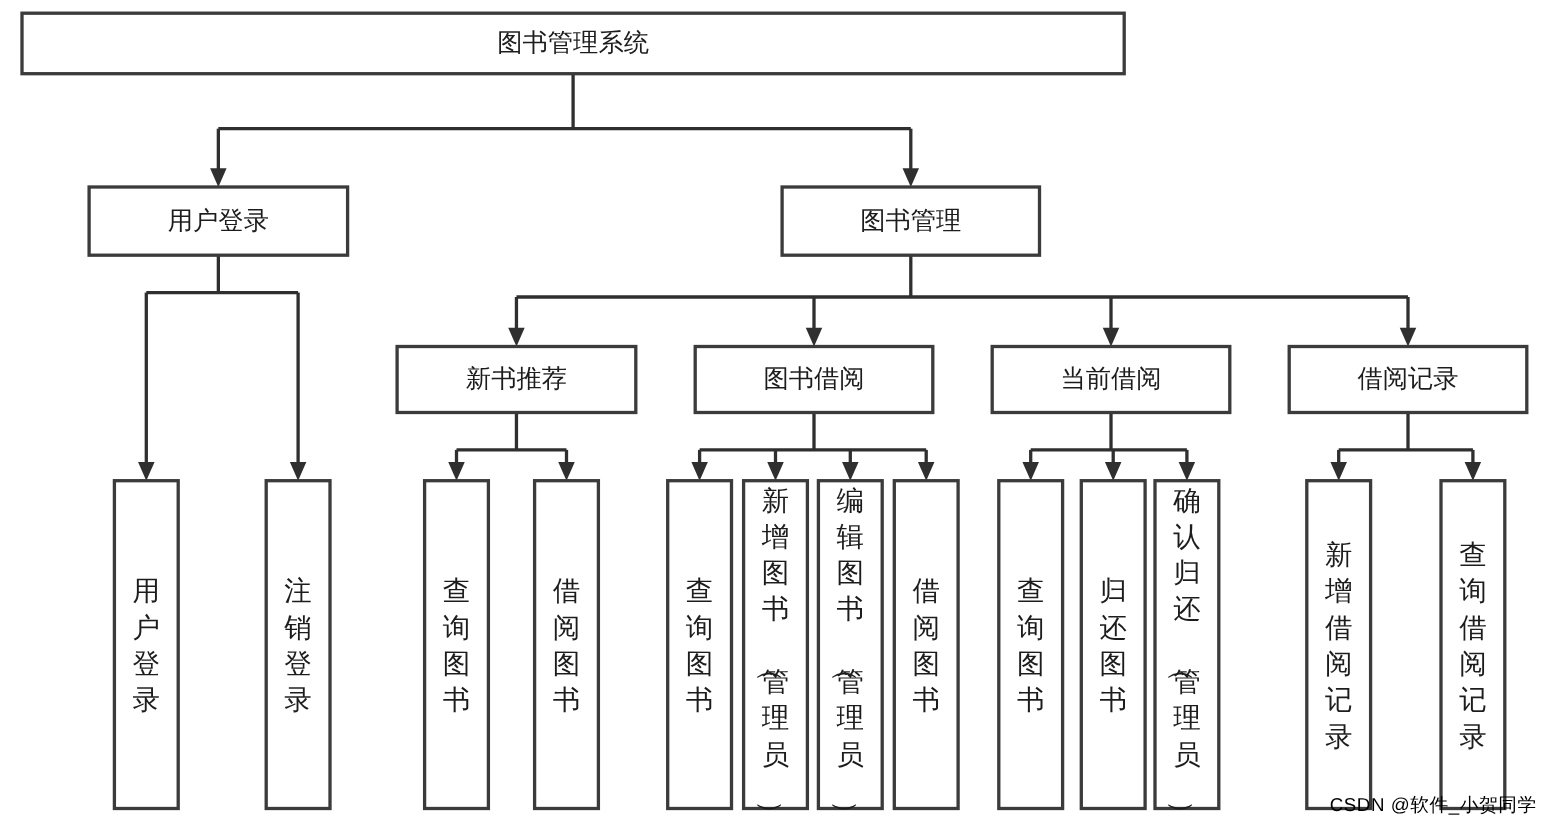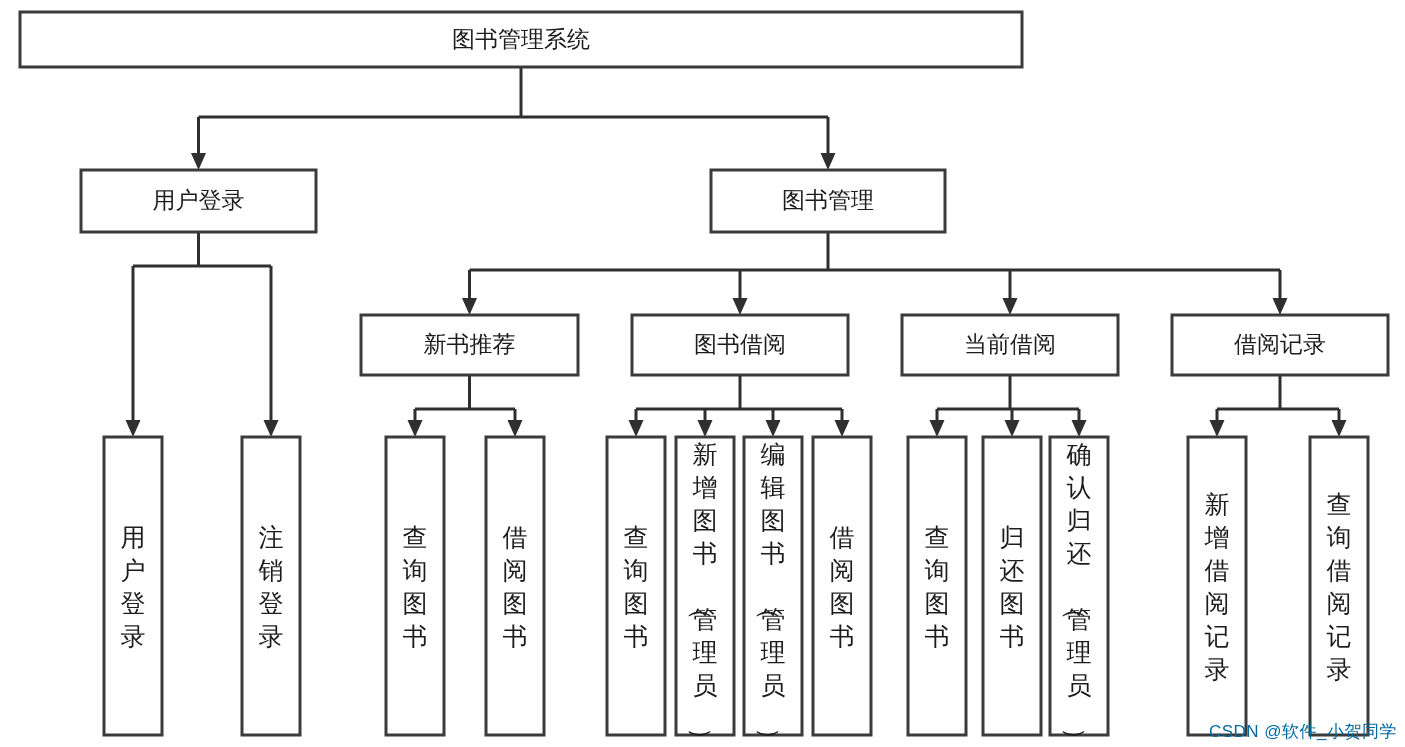--- a/index.html
+++ b/index.html
@@ -52,21 +52,21 @@
     fill: none;
   }
   .arrow-head {
     fill: #2f2f2f;
     stroke: none;
   }
   .watermark {
     position: absolute;
     right: 8px;
     bottom: 4px;
-    color: #0369a1;
+    color: #000000;
     font-family: "Liberation Sans", "DejaVu Sans", sans-serif;
     font-size: 17px;
     letter-spacing: 0.5px;
     white-space: nowrap;
     user-select: none;
   }
 </style>
 </head>
 <body>
 

